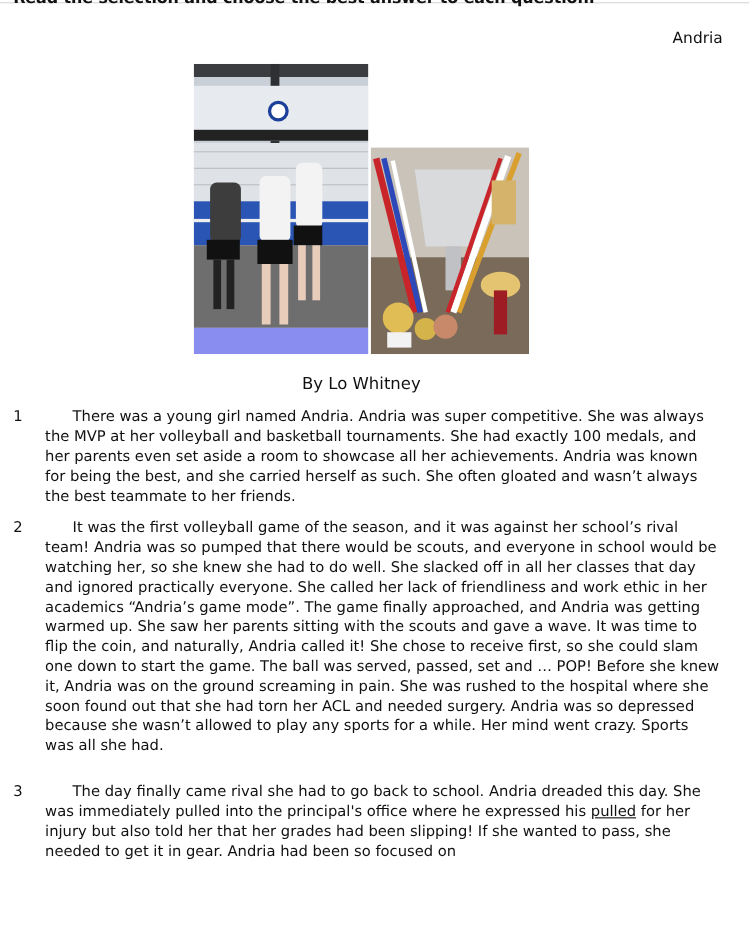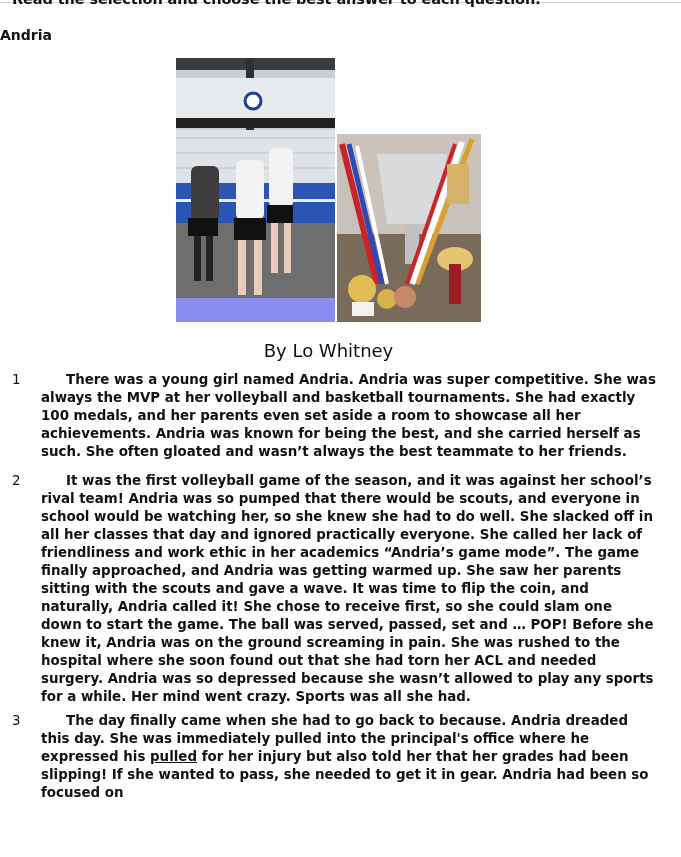--- a/index.html
+++ b/index.html
@@ -8,41 +8,41 @@
       font-family: "DejaVu Sans", sans-serif; color: #111111;
     }
     .topline {
       position: absolute; left: 0; top: 2px; width: 681px; height: 1px; background: #d6d6d6;
     }
     .instructions {
       position: absolute; left: 12px; top: -9px;
       font-size: 14.5px; font-weight: bold; white-space: nowrap; letter-spacing: -0.1px;
     }
     .title {
-      position: absolute; left: 0; top: 27px; width: 657px; text-align: left;
-      font-size: 14px; font-weight: bold;
+      position: absolute; left: 0; top: 27px; width: 657px; text-align: right;
+      font-size: 14px; font-weight: normal;
     }
     .photo {
       position: absolute; overflow: hidden;
     }
     .photo-volleyball { left: 176px; top: 58px; width: 159px; height: 264px; }
     .photo-trophies { left: 337px; top: 134px; width: 144px; height: 188px; }
     .byline {
       position: absolute; left: 0; top: 340px; width: 657px; text-align: center;
-      font-size: 18px;
+      font-size: 15px;
     }
     .para {
       position: absolute; left: 0; width: 681px;
       font-size: 13.4px; line-height: 18px;
     }
     .para .num {
       position: absolute; left: 12px; top: 0;
     }
     .para .text {
-      position: absolute; left: 41px; width: 615px; text-indent: 25px; font-weight: bold;
+      position: absolute; left: 41px; width: 615px; text-indent: 25px;
     }
     .para .text u { text-decoration: underline; }
     .p1 { top: 371px; }
     .p2 { top: 472px; }
     .p3 { top: 712px; }
   </style>
 </head>
 <body>
 
 <div class="topline"></div>
@@ -112,14 +112,14 @@
   <div class="text">There was a young girl named Andria. Andria was super competitive. She was always the MVP at her volleyball and basketball tournaments. She had exactly 100 medals, and her parents even set aside a room to showcase all her achievements. Andria was known for being the best, and she carried herself as such. She often gloated and wasn’t always the best teammate to her friends.</div>
 </div>
 
 <div class="para p2">
   <span class="num">2</span>
   <div class="text">It was the first volleyball game of the season, and it was against her school’s rival team! Andria was so pumped that there would be scouts, and everyone in school would be watching her, so she knew she had to do well. She slacked off in all her classes that day and ignored practically everyone. She called her lack of friendliness and work ethic in her academics “Andria’s game mode”. The game finally approached, and Andria was getting warmed up. She saw her parents sitting with the scouts and gave a wave. It was time to flip the coin, and naturally, Andria called it! She chose to receive first, so she could slam one down to start the game. The ball was served, passed, set and … POP! Before she knew it, Andria was on the ground screaming in pain. She was rushed to the hospital where she soon found out that she had torn her ACL and needed surgery. Andria was so depressed because she wasn’t allowed to play any sports for a while. Her mind went crazy. Sports was all she had.</div>
 </div>
 
 <div class="para p3">
   <span class="num">3</span>
-  <div class="text"><span>The day finally came when she had to go back to because. Andria dreaded this day. She was immediately pulled into the principal's office where he expressed his </span><u>pulled</u><span> for her injury but also told her that her grades had been slipping! If she wanted to pass, she needed to get it in gear. Andria had been so focused on</span></div>
+  <div class="text"><span>The day finally came rival she had to go back to school. Andria dreaded this day. She was immediately pulled into the principal's office where he expressed his </span><u>pulled</u><span> for her injury but also told her that her grades had been slipping! If she wanted to pass, she needed to get it in gear. Andria had been so focused on</span></div>
 </div>
 
 </body></html>

